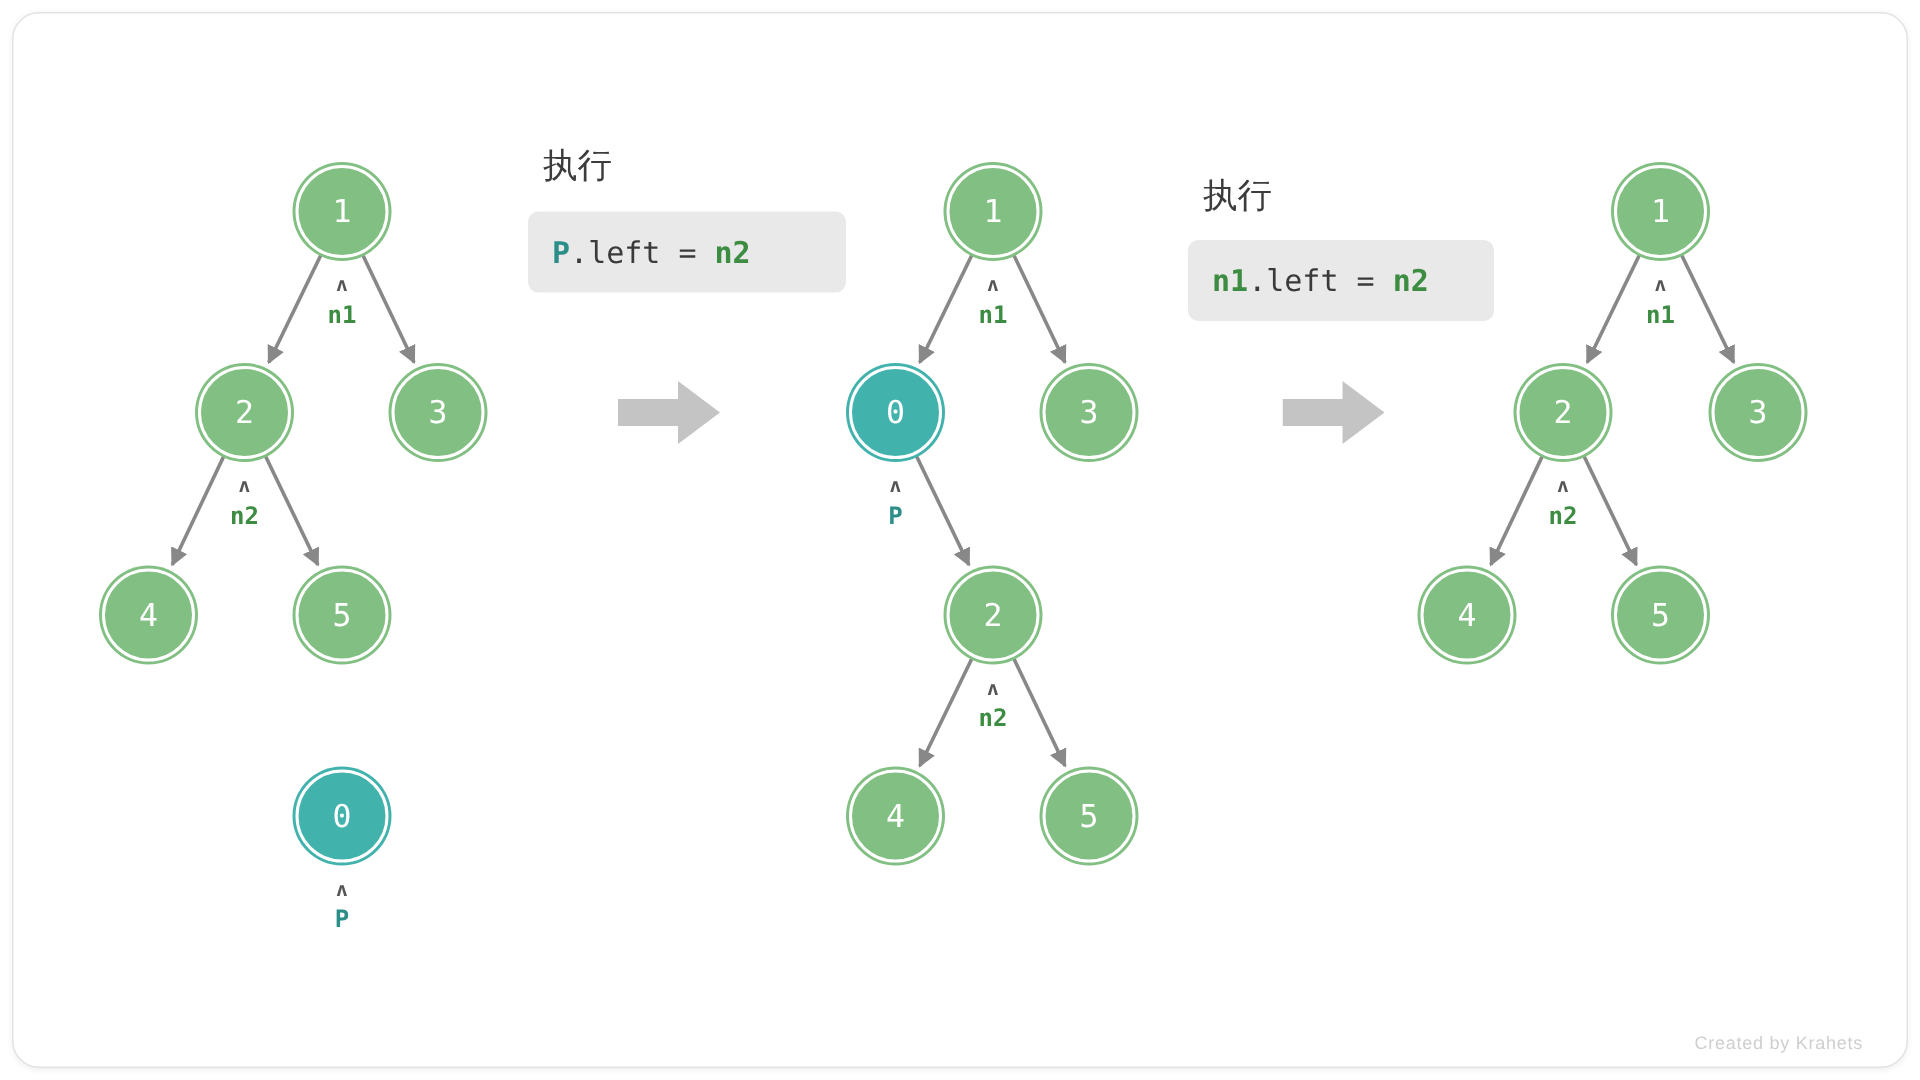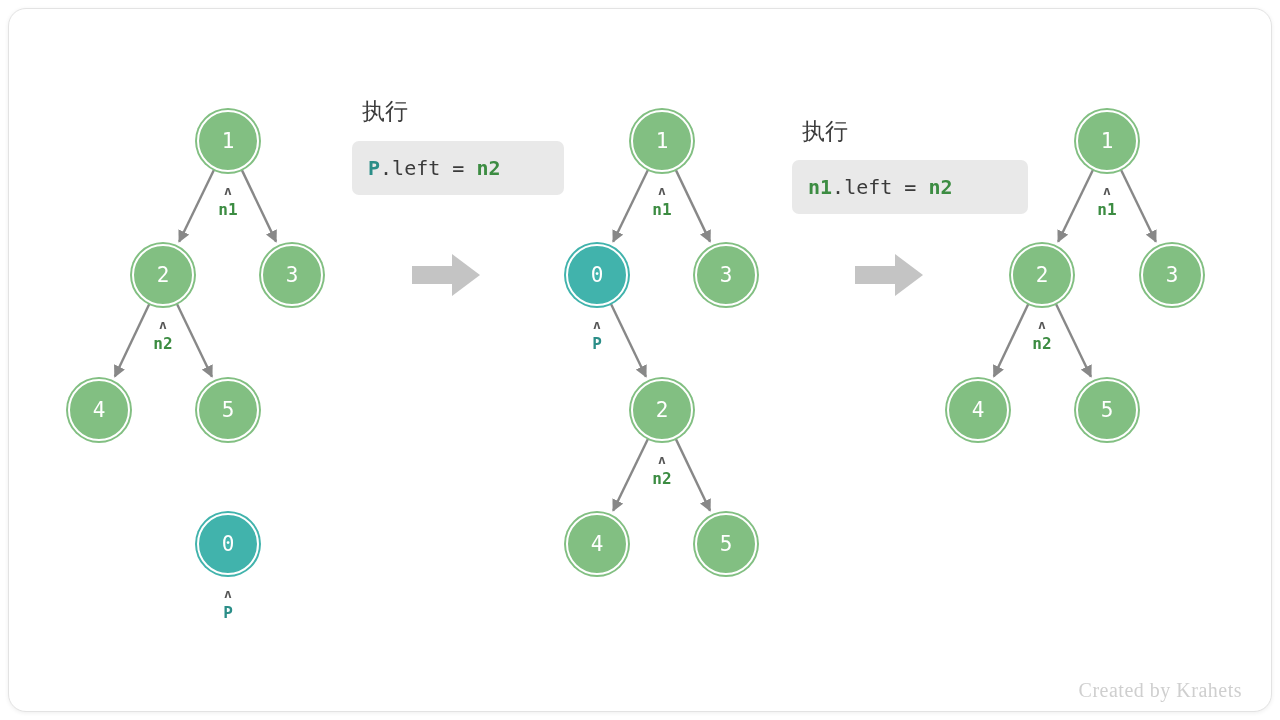--- a/index.html
+++ b/index.html
@@ -112,22 +112,22 @@
   .tok-plain { color: #3a3a3a; }
 
   
   .big-arrow { position: absolute; }
 
   
   .footer {
     position: absolute;
     right: 38px;
     bottom: 18px;
-    font-family: Liberation Serif, serif;
-    font-size: 20px;
+    font-family: Liberation Sans, sans-serif;
+    font-size: 12px;
     color: #cfcfcf;
     letter-spacing: 0.5px;
   }
 </style>
 </head>
 <body>
 
 <div id="stage">
   <div class="card"></div>
 
@@ -239,21 +239,21 @@
       <div class="ptr green" style="left: 1012px; top: 319px;">
         <span class="caret">ʌ</span>
         <span class="name">n2</span>
       </div>
     </div>
 
   <div class="step-title" style="left:362px; top:98px;">执行</div>
   <div class="code-box" id="code-box-1" style="left:352px; top:141px; width:212px;"><span class="code-line"><span class="tok-teal">P</span><span class="tok-plain">.left = </span><span class="tok-green">n2</span></span></div>
 
   <div class="step-title" style="left:802px; top:118px;">执行</div>
-  <div class="code-box" id="code-box-2" style="left:792px; top:160px; width:236px;"><span class="code-line"><span class="tok-green">n1</span><span class="tok-plain">.left = </span><span class="tok-green">n2</span></span></div>
+  <div class="code-box" id="code-box-2" style="left:792px; top:160px; width:204px;"><span class="code-line"><span class="tok-green">n1</span><span class="tok-plain">.left = </span><span class="tok-green">n2</span></span></div>
 
   <div id="arrows-layer">
       <div class="big-arrow" style="left: 412px; top: 252px;"><svg width="70" height="46" viewBox="0 0 70 46">
           <path d="M0 14 L40 14 L40 2 L68 23 L40 44 L40 32 L0 32 Z" fill="#c4c4c4"></path>
         </svg></div>
       <div class="big-arrow" style="left: 855px; top: 252px;"><svg width="70" height="46" viewBox="0 0 70 46">
           <path d="M0 14 L40 14 L40 2 L68 23 L40 44 L40 32 L0 32 Z" fill="#c4c4c4"></path>
         </svg></div>
     </div>
 

